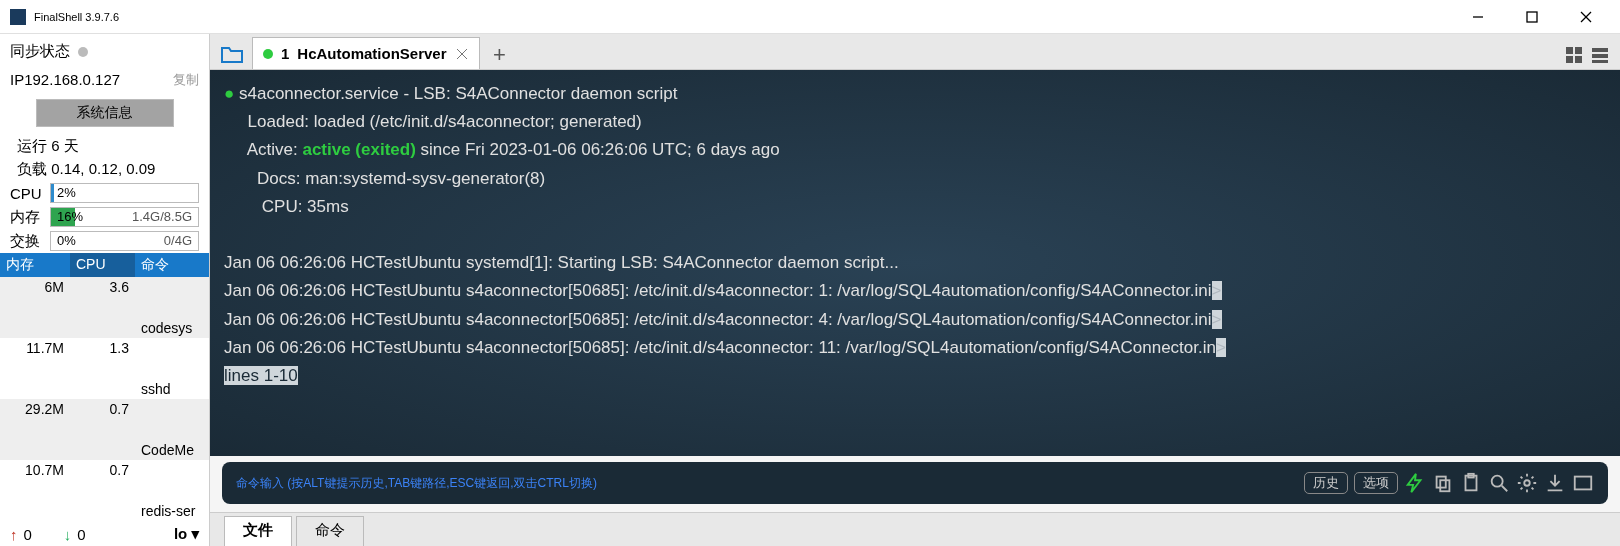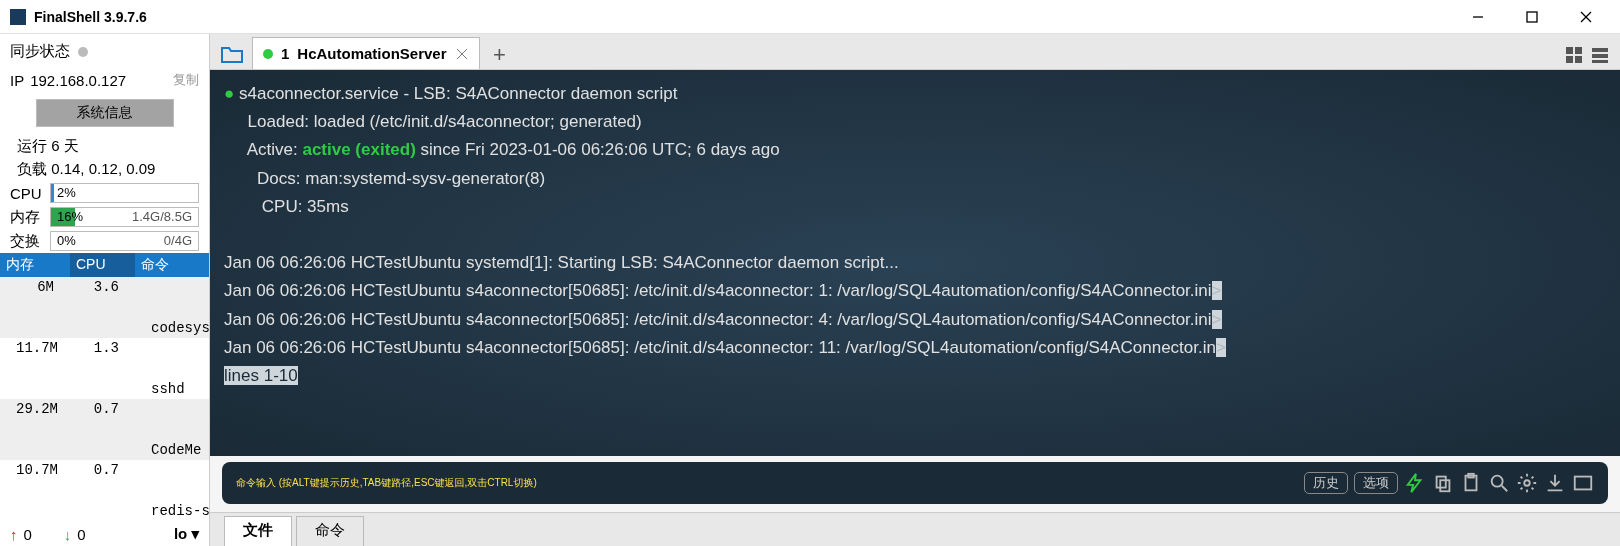--- a/index.html
+++ b/index.html
@@ -1,50 +1,50 @@
 <!DOCTYPE html>
 <html><head>
 <meta charset="utf-8">
 <style>
   * { margin: 0; padding: 0; box-sizing: border-box; font-family: "Segoe UI", "Microsoft YaHei", sans-serif; }
   body { width: 1620px; height: 546px; background: #f5f5f5; overflow: hidden; display: flex; flex-direction: column; }
 
   
   .title-bar { height: 34px; background: #fff; display: flex; align-items: center; padding: 0 10px; border-bottom: 1px solid #e0e0e0; }
   .title-bar .app-icon { width: 16px; height: 16px; background: #1a3a5c; margin-right: 8px; }
-  .title-bar .title-text { font-size: 14px; color: #000; flex: 1; font-weight: bold; }
+  .title-bar .title-text { font-size: 11px; color: #000; flex: 1; }
   .win-controls { display: flex; gap: 18px; align-items: center; margin-right: 6px;}
   .win-btn { width: 36px; height: 24px; display:flex; align-items:center; justify-content:center; cursor:pointer; }
   .win-btn svg { width:14px; height:14px; stroke:#000; stroke-width:1.3; fill:none; }
 
   
   .main { flex: 1; display: flex; min-height: 0; }
 
   
   .sidebar { width: 210px; background: #fff; border-right: 1px solid #ccc; display: flex; flex-direction: column; font-size: 15px; }
   .sync-row { display:flex; align-items:center; padding: 8px 10px 6px 10px; gap:8px; }
   .sync-dot { width:10px; height:10px; border-radius:50%; background:#bbb; }
-  .ip-row { display:flex; align-items:center; padding: 4px 10px; gap:6px; }
+  .ip-row { display:flex; align-items:flex-start; padding: 4px 10px; gap:0; }
   .ip-copy { color:#999; font-size:13px; margin-left:auto; cursor:pointer; }
   .sysinfo-btn { margin: 6px auto 8px auto; display:block; padding:4px 40px; border:1px solid #bbb; background:#a3a3a3; cursor:pointer; font-size:14px; }
   .stat-line { padding: 2px 17px; font-size:15px; }
   .meter-row { display:flex; align-items:center; padding:2px 10px; gap:4px; font-size:15px; }
   .meter-label { width:36px; }
   .meter-bar { flex:1; height:20px; border:1px solid #bbb; position:relative; background:#fff; }
   .meter-fill { position:absolute; left:0; top:0; bottom:0; }
   .meter-text { position:absolute; left:6px; top:1px; font-size:13px; }
   .meter-extra { position:absolute; right:6px; top:1px; font-size:13px; color:#555; }
 
   .proc-header { display:flex; background:#1879c9; color:#fff; font-size:14px; }
   .proc-header > div { padding:3px 6px; }
   .ph-mem { width:70px; background:#1879c9; }
   .ph-cpu { width:65px; background:#175f9c; }
   .ph-cmd { flex:1; }
   .proc-row { display:flex; font-size:14px; }
-  .proc-row > div { padding:2px 16px; white-space:nowrap; overflow:hidden;font-family:Liberation Mono, monospace; }
+  .proc-row > div { padding:2px 6px; white-space:nowrap; overflow:hidden; }
   .pr-mem { width:70px; text-align:right; }
   .pr-cpu { width:65px; text-align:right; }
   .pr-cmd { flex:1;margin-top:41px; }
   .proc-row:nth-child(odd){ background:#eee; }
   .proc-row:nth-child(even){ background:#fff; }
 
   .net-row { display:flex; align-items:center; padding:4px 10px; gap:6px; font-size:15px; }
   .arr-up { color:#c0392b; }
   .arr-down { color:#27ae60; }
   .net-if { margin-left:auto; color:#000000;font-weight:bold; }
@@ -64,21 +64,21 @@
   
   .terminal { flex:1; background: radial-gradient(ellipse at center, #2a4255 0%, #1a2a36 100%); padding:10px 14px; font-family: Consolas, "Courier New", monospace; font-size:17px; color:#e0e0e0; line-height:1.6; white-space:pre; overflow:hidden; min-height:0; }
   .term-line { white-space:pre; }
   .green-dot { color:#2ecc40; }
   .active-text { color:#2ecc40; font-weight:bold; }
   .hl { background:#cfd6db; color:#1a2a36; }
   .arrow-ind { color:#b0b8bf; }
 
   
   .cmdbar { height:42px; background:#1a2a36; display:flex; align-items:center; padding:0 14px; border-radius:8px; margin:6px 12px 8px 12px; }
-  .cmd-input { flex:1; color:#fde047; font-size:10px; }
+  .cmd-input { flex:1; color:#3b82f6; font-size:12px; }
   .cmd-btns { display:flex; gap:6px; align-items:flex-end; }
   .pill { border:1px solid #888; color:#ccc; padding:1px 8px; border-radius:5px; font-size:13px; cursor:pointer; }
   .cmd-icon { width:22px; height:22px; display:flex; align-items:center; justify-content:center; cursor:pointer; }
   .cmd-icon svg { stroke:#bbb; fill:none; stroke-width:2; }
 
   
   .bottom-tabs { height:34px; background:#e8e8e8; display:flex; align-items:flex-end; padding-left:14px; border-top:1px solid #ccc; }
   .btab { height:30px; background:#fff; border:1px solid #bbb; border-bottom:none; padding:4px 18px; font-size:15px; font-weight:bold; margin-right:4px; cursor:pointer; }
   .btab.inactive { background:#e8e8e8; font-weight:normal; }
 </style>

